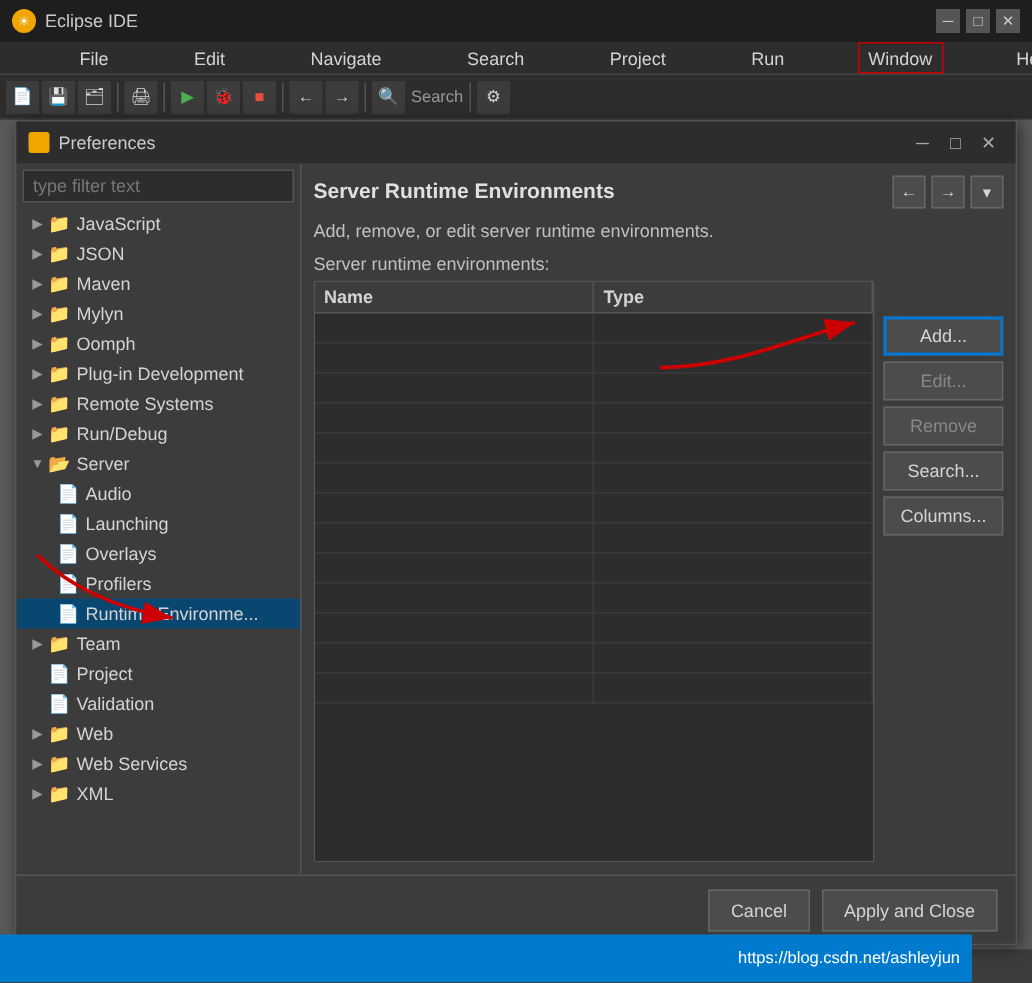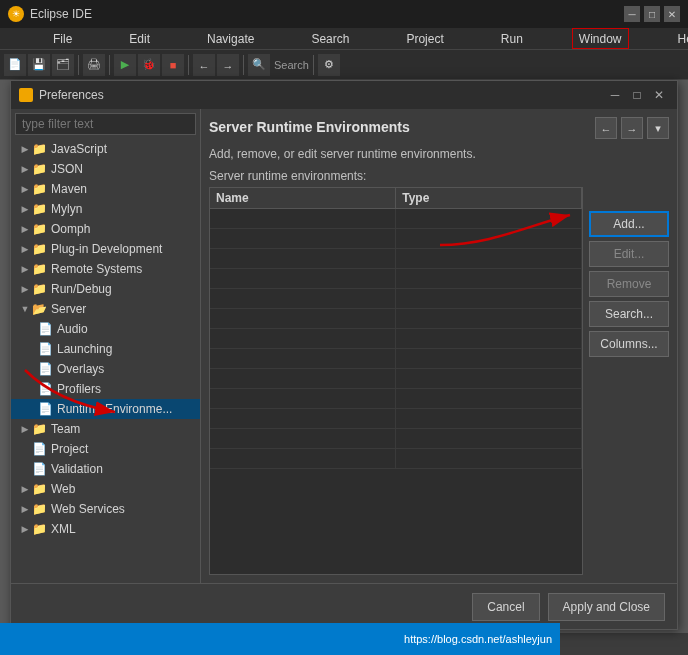--- a/index.html
+++ b/index.html
@@ -323,21 +323,21 @@
       color: #d4d4d4;
       cursor: pointer;
       font-size: 12px;
     }
 
     
     .status-bar {
       position: absolute;
       bottom: 0;
       left: 0;
-      width: 560px;
+      width: 648px;
       height: 22px;
       background: #007acc;
       display: flex;
       align-items: center;
       padding: 16px 8px;
       font-size: 11px;
       color: white;
       justify-content: flex-end;
     }
 

